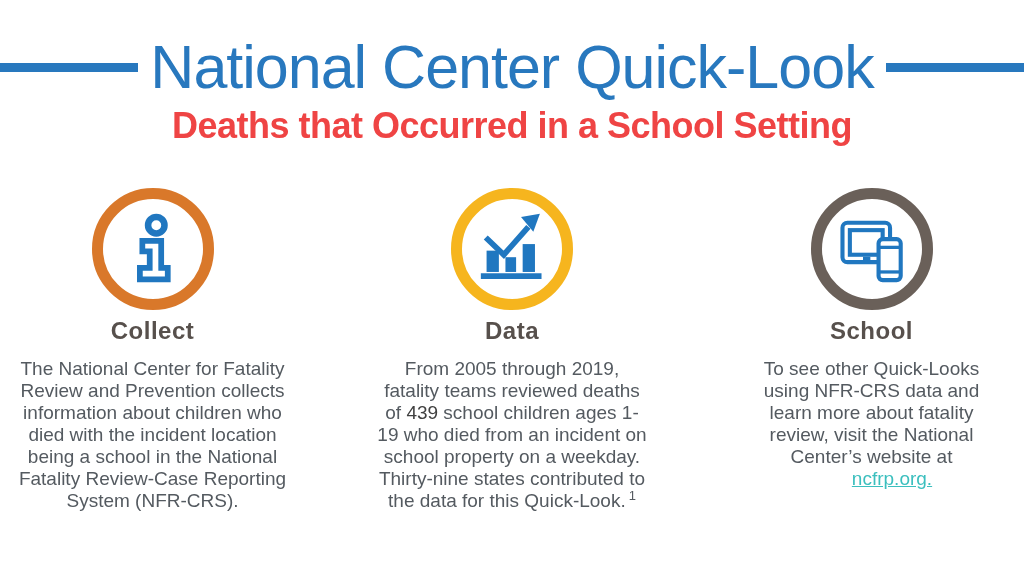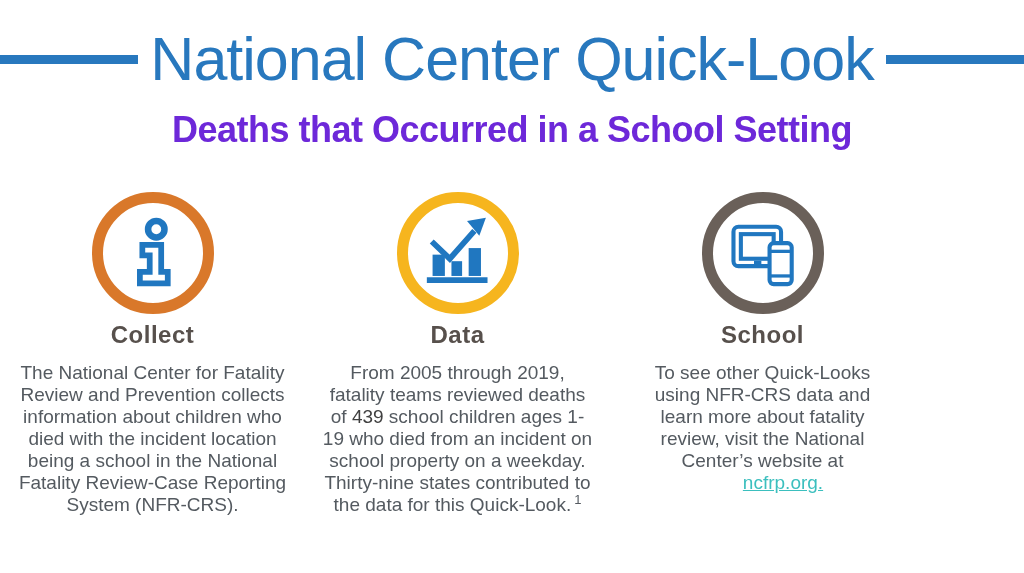--- a/index.html
+++ b/index.html
@@ -5,21 +5,21 @@
   * { margin: 0; padding: 0; box-sizing: border-box; }
   html, body { width: 1024px; height: 573px; }
   body {
     background: #ffffff;
     font-family: "Liberation Sans", sans-serif;
     overflow: hidden;
   }
   .page { width: 1024px; height: 573px; position: relative; }
 
   
-  .header { padding-top: 18px; }
+  .header { padding-top: 26px; }
   .title-row {
     display: flex;
     align-items: center;
     height: 82px;
   }
   .title-dash {
     flex: 1;
     height: 9px;
     background: #2878be;
     min-width: 20px;
@@ -27,34 +27,33 @@
   .page-title {
     color: #2878be;
     font-size: 61px;
     font-weight: 300;
     letter-spacing: -1px;
     white-space: nowrap;
     padding: 0 12px;
     line-height: 1;
   }
   .page-subtitle {
-    margin-top: 12px;
     text-align: center;
-    color: #6d28d9;
+    color: #ef4444;
     font-size: 36px;
     font-weight: 700;
     letter-spacing: -0.5px;
     line-height: 1;
   }
 
   
   .columns {
     margin-top: 44px;
     display: flex;
-    justify-content: flex-start;
+    justify-content: space-between;
   }
   .column {
     width: 305px;
     display: flex;
     flex-direction: column;
     align-items: center;
   }
   .circle {
     width: 122px;
     height: 122px;

